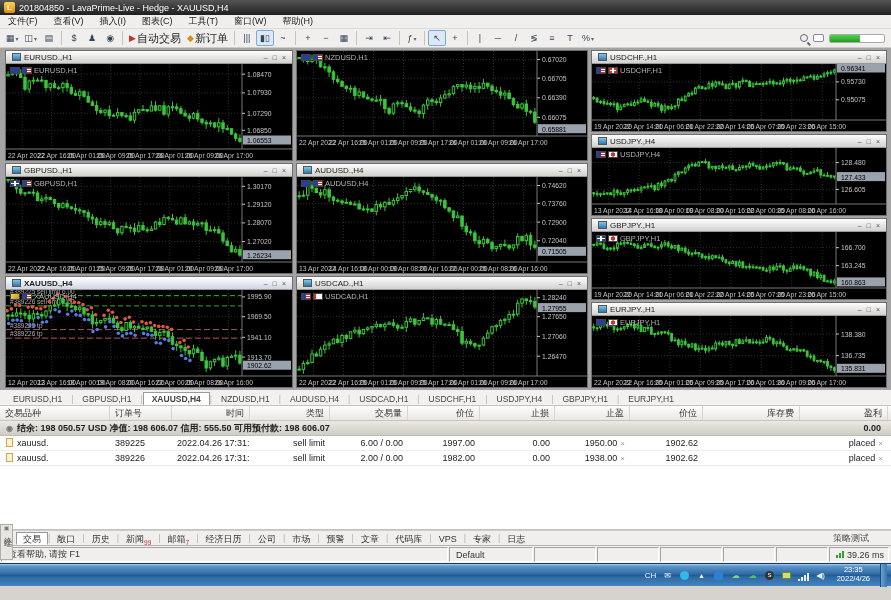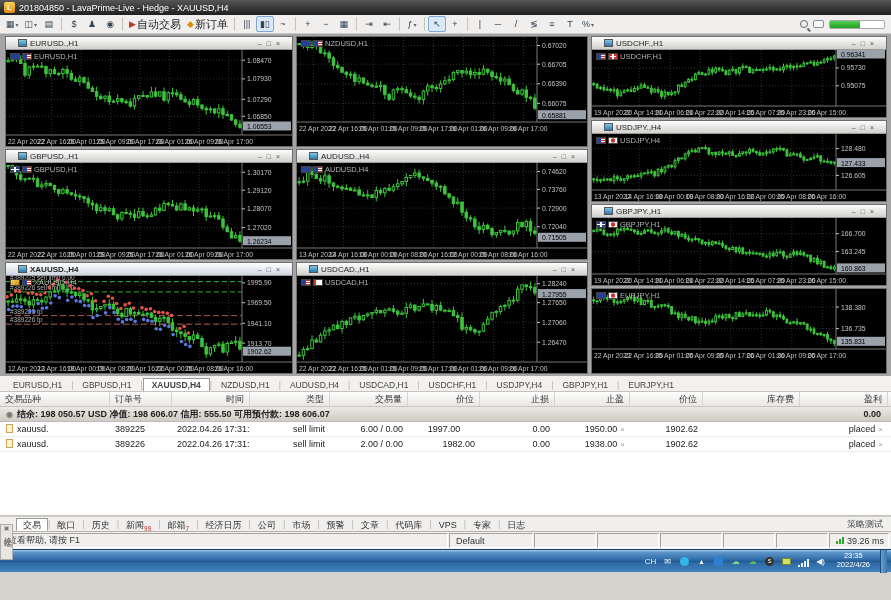--- a/index.html
+++ b/index.html
@@ -22,21 +22,21 @@
   .mag:after{content:"";position:absolute;width:4px;height:1.5px;background:#667;transform:rotate(45deg);left:6px;top:8px}
   .bubble{width:11px;height:8px;border:1px solid #889;border-radius:2px;position:relative;background:#fff}
   .progress{width:56px;height:9px;border:1px solid #aaa;background:#fff;border-radius:2px;overflow:hidden;display:block}
   .progress .fill{display:block;width:55%;height:100%;background:linear-gradient(#55d055,#1f9f1f)}
   #tfbar{height:14px;background:#f0efee;border-bottom:1px solid #b6b3ae;display:flex;align-items:center;padding:0 3px;font-size:8px;color:#333}
   .tf-btn{padding:0 5px;height:12px;line-height:12px;border:1px solid transparent;border-radius:2px}
   .tf-btn.pressed{background:#e2e0dd;border-color:#8e8b86}
   
   #mdi{position:relative;height:342px;background:#a4a4a4}
   .chart-win{position:absolute;background:#000;border:1px solid #6e6e6e;display:flex;flex-direction:column}
-  .cw-title{height:13px;background:linear-gradient(#fdfdfd,#d3d1ce);border-bottom:1px solid #9a9a9a;display:flex;align-items:center;gap:3px;padding:0 12px;font-size:8px;color:#222;flex:0 0 13px}
+  .cw-title{height:13px;background:linear-gradient(#fdfdfd,#d3d1ce);border-bottom:1px solid #9a9a9a;display:flex;align-items:center;gap:3px;padding:0 6px;font-size:8px;color:#222;flex:0 0 13px}
   .chart-win.active .cw-title{background:linear-gradient(#ffffff,#cfd6e2)}
   .chart-win.active .cw-text{font-weight:bold}
   .cw-ico{width:9px;height:8px;background:linear-gradient(#7ec8e8,#2a7ab0);border:1px solid #555}
   .cw-btns{margin-left:auto;display:flex;gap:5px;font-size:7px;color:#555}
   .cw-btns span{cursor:default}
   .cw-body{position:relative;flex:1;overflow:hidden}
   .cw-body svg{position:absolute;left:0;top:0;font-family:"Liberation Sans",sans-serif}
   .sym{position:absolute;left:4px;top:2px;display:flex;align-items:center;gap:2px;font-size:7.5px;color:#b4b4b4;pointer-events:none}
   .flag{width:10px;height:7px;border:1px solid #444;display:inline-block}
   .f-eu{background:#26409a}.f-nz{background:#26409a}.f-au{background:#26409a}
@@ -67,21 +67,21 @@
   
   #dock-handle{position:absolute;left:0;top:524px;width:13px;height:36px;background:#e8e6e2;border:1px solid #b0ada8;display:flex;flex-direction:column;align-items:center;font-size:8px;color:#555;padding-top:1px}
   #dock-handle .pin{font-size:6px;color:#777;line-height:5px}
   #dock-label{writing-mode:vertical-rl;letter-spacing:1px;font-size:8px}
   
   #bottomtabs{height:15px;background:#f0efee;border-top:1px solid #cfccc7;display:flex;align-items:center;padding-left:16px;font-size:9px;color:#333}
   .btab{padding:0 6px;height:13px;line-height:13px;border:1px solid transparent;white-space:nowrap}
   .btab.active{background:#fff;border-color:#9a9a9a;border-bottom-color:#fff}
   .btab .badge{color:#c03030;font-size:6.5px;vertical-align:sub}
   .btab-sep{color:#b8b5b0}
-  #tester-label{margin-left:auto;padding-right:8px;color:#444}
+  #tester-label{margin-left:auto;padding-right:22px;color:#444}
   #statusbar{height:18px;background:#f0efee;border-top:1px solid #b6b3ae;display:flex;align-items:stretch;font-size:9px;color:#333;padding:1px}
   .st-cell{border:1px solid;border-color:#a8a5a0 #fff #fff #a8a5a0;margin-right:1px;display:flex;align-items:center;padding:0 6px;overflow:hidden;white-space:nowrap}
   .sig{display:inline-flex;align-items:flex-end;gap:1px;margin-right:3px}
   .sig i{display:block;width:2px;background:#2ba52b}
   #taskbar{height:23px;background:linear-gradient(#a7cdec 0%,#5b95c9 10%,#2f6ba6 45%,#245a91 52%,#2e6ba6 60%,#4584c0 100%);border-top:1px solid #173f68;display:flex;align-items:center;color:#fff}
   #tray{margin-left:auto;display:flex;align-items:center;gap:5px;font-size:8px;padding-right:4px}
   .tray-ic{display:inline-flex;align-items:center;justify-content:center;width:12px;height:12px;color:#f0f4f8}
   .tray-dot{width:9px;height:9px;border-radius:50%}
   .net{display:inline-flex;align-items:flex-end;gap:1px}
   .net i{display:block;width:2px;background:#e8f0f8}
@@ -89,20 +89,29 @@
   #show-desktop{width:7px;height:23px;border-left:1px solid #1a4a78;background:linear-gradient(90deg,#6aa0cf,#3a76ad)}
 </style>
 </head>
 <body>
 
 <div id="screen">
   <div id="titlebar">
     <span id="app-icon">L</span>
     <span>201804850 - LavaPrime-Live - Hedge - XAUUSD,H4</span>
   </div>
+  <div id="menubar">
+      <span class="menu-item">文件(F)</span>
+      <span class="menu-item">查看(V)</span>
+      <span class="menu-item">插入(I)</span>
+      <span class="menu-item">图表(C)</span>
+      <span class="menu-item">工具(T)</span>
+      <span class="menu-item">窗口(W)</span>
+      <span class="menu-item">帮助(H)</span>
+    </div>
   <div id="toolbar">
     <span id="tb-groups" style="display:flex;align-items:center">
         <span class="tb-btn">
           <span class="glyph">▦</span>
           <span class="dd">▾</span>
         </span>
         <span class="tb-btn">
           <span class="glyph">◫</span>
           <span class="dd">▾</span>
         </span>
@@ -1834,20 +1843,29 @@
             <text x="215.5" y="64.5" font-size="6.8" fill="#c4c4c4">26 Apr 15:00</text>
           </svg>
           <div class="sym">
             <span class="flag f-gb"></span>
             <span class="flag f-jp"></span>
             <span>GBPJPY,H1</span>
           </div>
         </div>
       </div>
       <div class="chart-win" style="left: 591px; top: 254px; width: 296px; height: 86px;">
+        <div class="cw-title">
+          <span class="cw-ico"></span>
+          <span class="cw-text">EURJPY.,H1</span>
+          <span class="cw-btns">
+            <span>–</span>
+            <span>□</span>
+            <span>×</span>
+          </span>
+        </div>
         <div class="cw-body">
           <svg width="294" height="71" xmlns="http://www.w3.org/2000/svg">
             <rect width="294" height="71" fill="#000"></rect>
             <line x1="16.8" y1="0" x2="16.8" y2="60" stroke="#2e2e2e" stroke-dasharray="1,2"></line>
             <line x1="47.3" y1="0" x2="47.3" y2="60" stroke="#2e2e2e" stroke-dasharray="1,2"></line>
             <line x1="77.8" y1="0" x2="77.8" y2="60" stroke="#2e2e2e" stroke-dasharray="1,2"></line>
             <line x1="108.3" y1="0" x2="108.3" y2="60" stroke="#2e2e2e" stroke-dasharray="1,2"></line>
             <line x1="138.8" y1="0" x2="138.8" y2="60" stroke="#2e2e2e" stroke-dasharray="1,2"></line>
             <line x1="169.3" y1="0" x2="169.3" y2="60" stroke="#2e2e2e" stroke-dasharray="1,2"></line>
             <line x1="199.8" y1="0" x2="199.8" y2="60" stroke="#2e2e2e" stroke-dasharray="1,2"></line>
@@ -2063,21 +2081,21 @@
       <span>结余: 198 050.57 USD   净值: 198 606.07   信用: 555.50   可用预付款: 198 606.07</span>
       <span class="profit">0.00</span>
     </div>
     <div id="term-rows">
         <div class="t-row order-row">
           <span class="cell" style="width: 110px; flex: 0 0 110px;"><span class="doc-ic"></span><span>xauusd.</span></span>
           <span class="cell" style="width: 62px; flex: 0 0 62px;"><span>389225</span></span>
           <span class="cell r" style="width: 78px; flex: 0 0 78px;"><span>2022.04.26 17:31:27</span></span>
           <span class="cell r" style="width: 80px; flex: 0 0 80px;"><span>sell limit</span></span>
           <span class="cell r" style="width: 78px; flex: 0 0 78px;"><span>6.00 / 0.00</span></span>
-          <span class="cell r" style="width: 72px; flex: 0 0 72px; text-align: center;"><span>1997.00</span></span>
+          <span class="cell r" style="width: 72px; flex: 0 0 72px;"><span>1997.00</span></span>
           <span class="cell r" style="width: 75px; flex: 0 0 75px;"><span>0.00</span></span>
           <span class="cell r" style="width: 75px; flex: 0 0 75px;"><span>1950.00</span><span class="close-x">×</span></span>
           <span class="cell r" style="width: 73px; flex: 0 0 73px;"><span>1902.62</span></span>
           <span class="cell r" style="width: 97px; flex: 0 0 97px;"><span></span></span>
           <span class="cell r" style="width: 88px; flex: 0 0 88px;"><span>placed</span><span class="close-x">×</span></span>
         </div>
         <div class="t-row order-row">
           <span class="cell" style="width: 110px; flex: 0 0 110px;"><span class="doc-ic"></span><span>xauusd.</span></span>
           <span class="cell" style="width: 62px; flex: 0 0 62px;"><span>389226</span></span>
           <span class="cell r" style="width: 78px; flex: 0 0 78px;"><span>2022.04.26 17:31:58</span></span>

